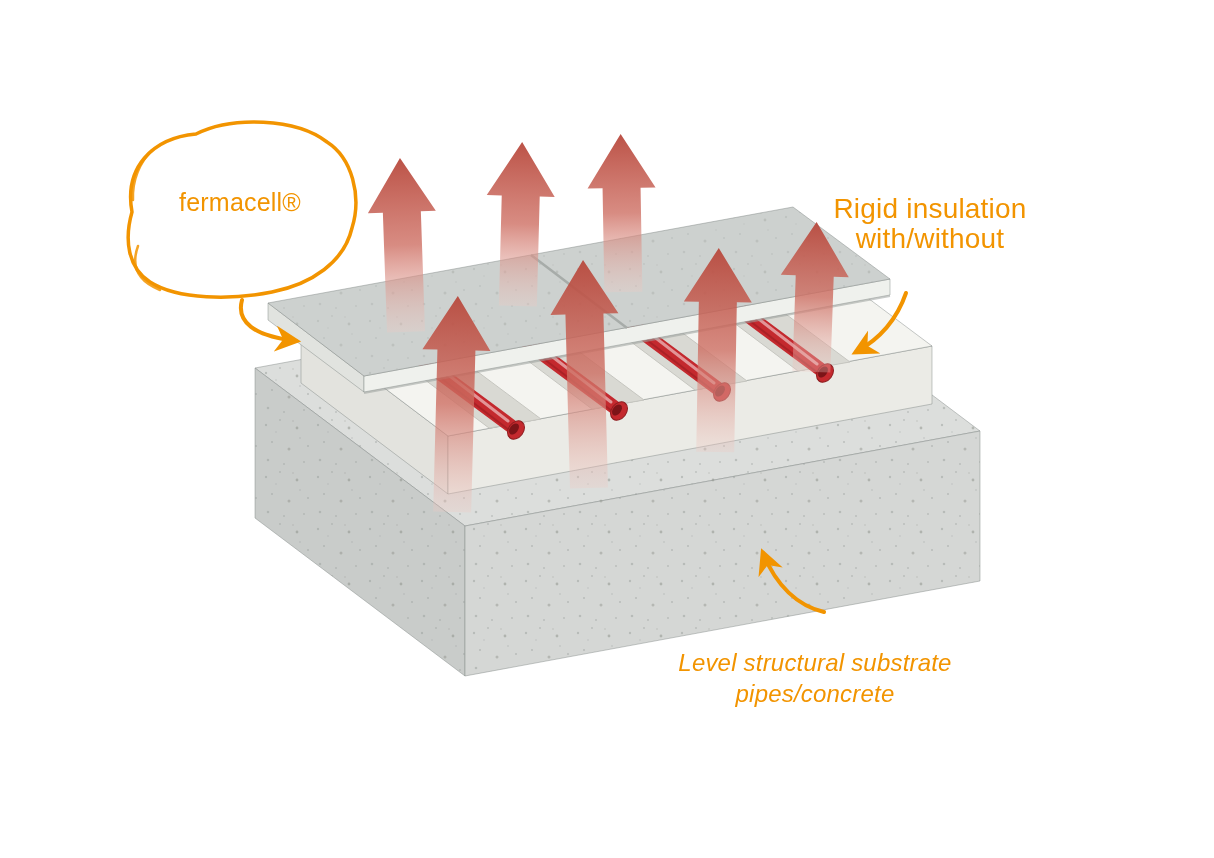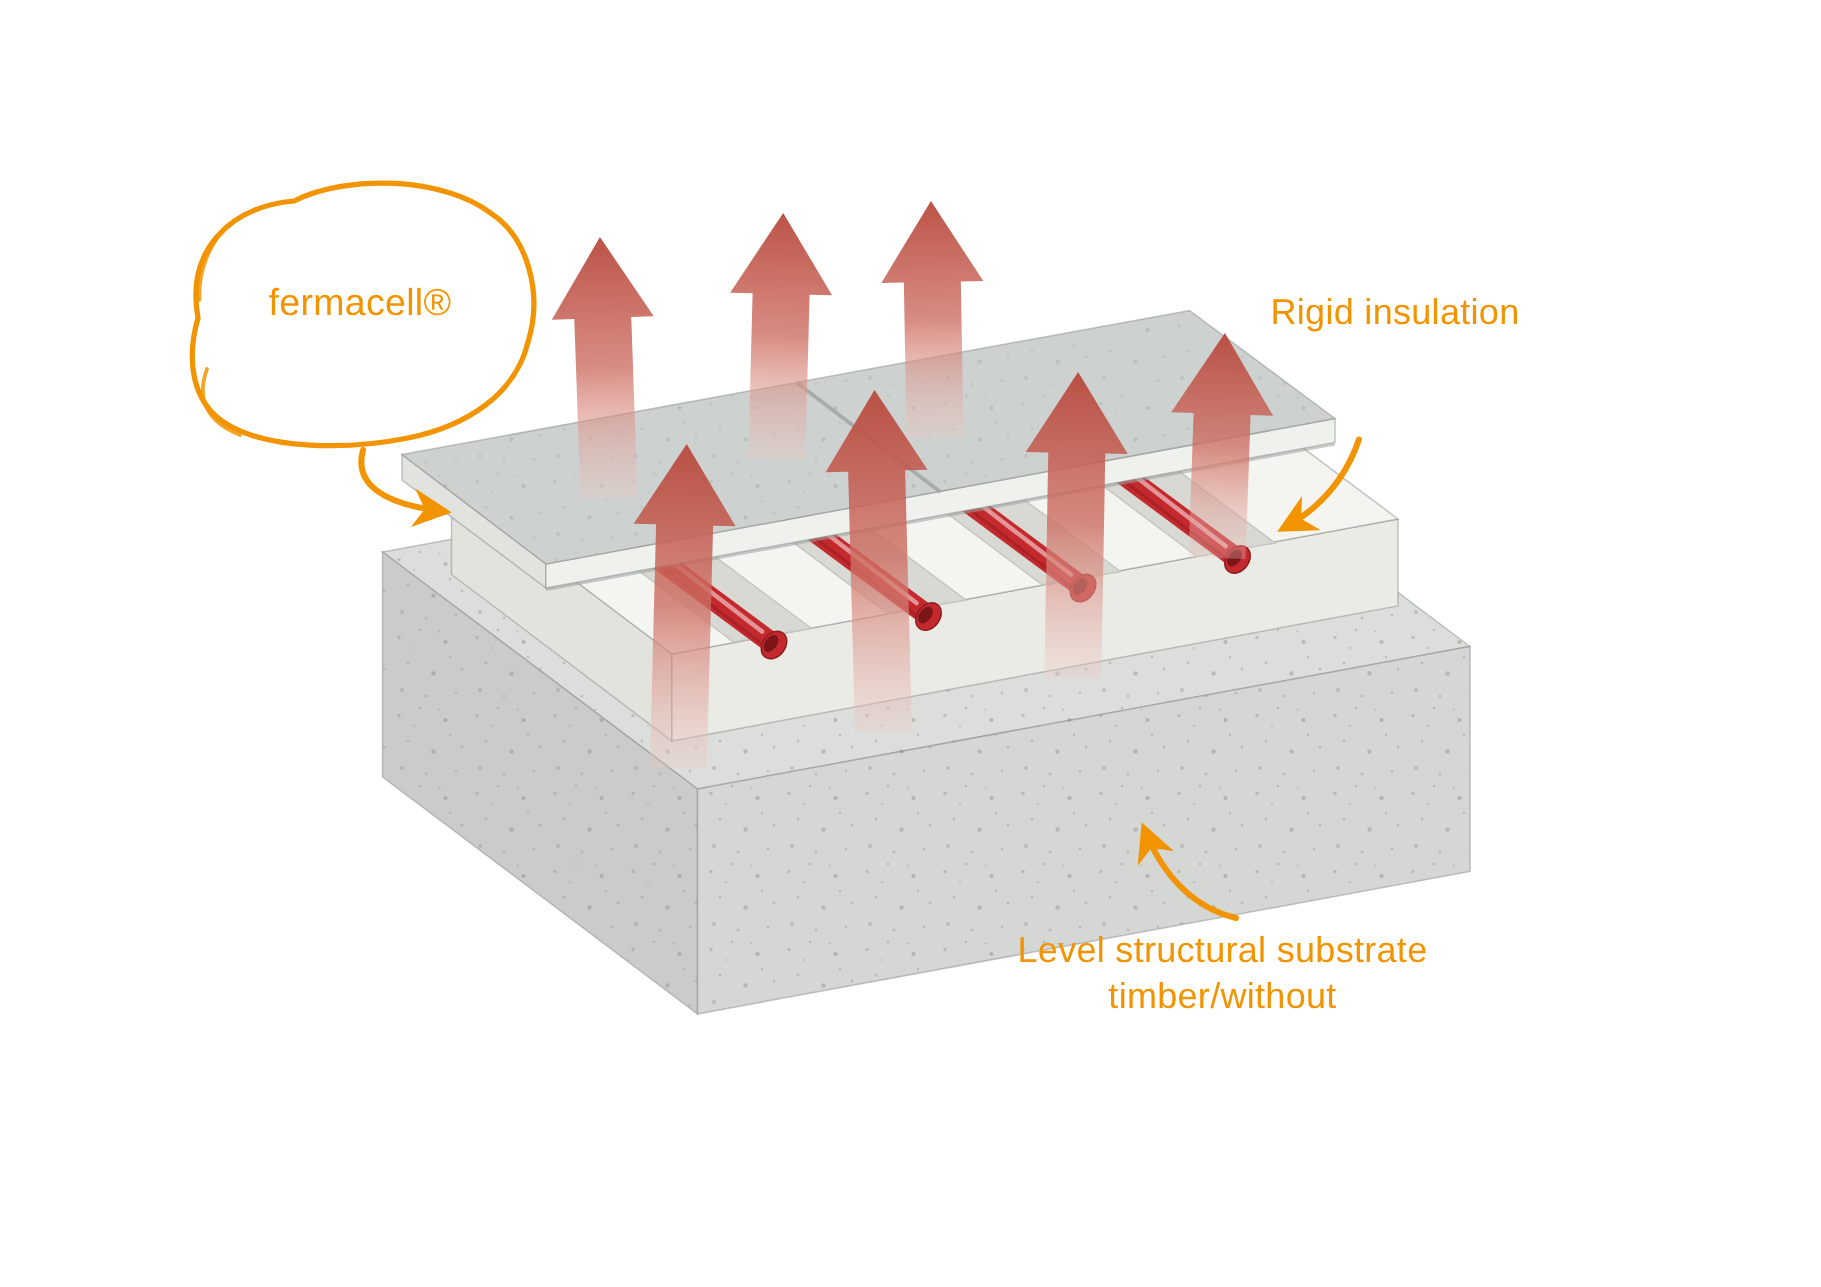--- a/index.html
+++ b/index.html
@@ -2,22 +2,22 @@
 <html style="--accent-orange: #F29400; --heat-dark: #B8493D; --heat-mid: #CE6F63; --heat-light: #EFC9C2; --pipe-red: #C4292E; --pipe-dark: #7C1418; --board-top: #CDD1CF; --board-edge: #EFF1ED; --insulation-top: #F4F4F0; --insulation-front: #EBEBE6; --concrete-top: #DCDEDC; --concrete-front: #D5D7D5; --concrete-left: #C9CCCA;"><head>
 <meta charset="utf-8">
 <style>
   html,body{margin:0;padding:0;background:#ffffff;}
   .canvas{position:relative;width:1168px;height:858px;background:#ffffff;overflow:hidden;
           font-family:"Liberation Sans",sans-serif;}
   .canvas svg{position:absolute;left:0;top:0;}
   .label{position:absolute;color:var(--accent-orange,#F29400);text-align:center;
          font-weight:500;letter-spacing:.2px;}
   .bubble-label{left:120px;top:187px;width:240px;font-size:25px;line-height:31px;}
-  .insulation-label{left:815px;top:194px;width:230px;font-size:24px;line-height:30px;}
-  .substrate-label{left:655px;top:618px;width:320px;font-size:24px;line-height:31px;}
+  .insulation-label{left:815px;top:194px;width:230px;font-size:28px;line-height:30px;}
+  .substrate-label{left:655px;top:647px;width:320px;font-size:24px;line-height:31px;font-style:italic;}
 
   
   .ln{stroke:#7f8482;stroke-opacity:.45;stroke-width:1;}
   .c-top{fill:var(--concrete-top,#DCDEDC);}
   .c-left{fill:var(--concrete-left,#C9CCCA);}
   .c-front{fill:var(--concrete-front,#D5D7D5);}
   .i-top{fill:var(--insulation-top,#F4F4F0);}
   .i-front{fill:var(--insulation-front,#EBEBE6);}
   .i-left{fill:#E3E3DE;}
   .groove{fill:#D9D9D3;stroke:#C6C6C0;stroke-width:1;}
@@ -147,20 +147,21 @@
       <path class="o-line" stroke-width="4" marker-end="url(#oarr)" d="M824 612 C798 606 776 586 763 553"></path>
     </g>
   </svg>
 
   <div class="label bubble-label">
     <div>fermacell®</div>
   </div>
 
   <div class="label insulation-label">
     <div>Rigid insulation</div>
+    <div>with/without</div>
   </div>
 
   <div class="label substrate-label">
     <div>Level structural substrate</div>
-    <div>timber/without</div>
+    <div>pipes/concrete</div>
   </div>
 
 </div>
 
 </body></html>

